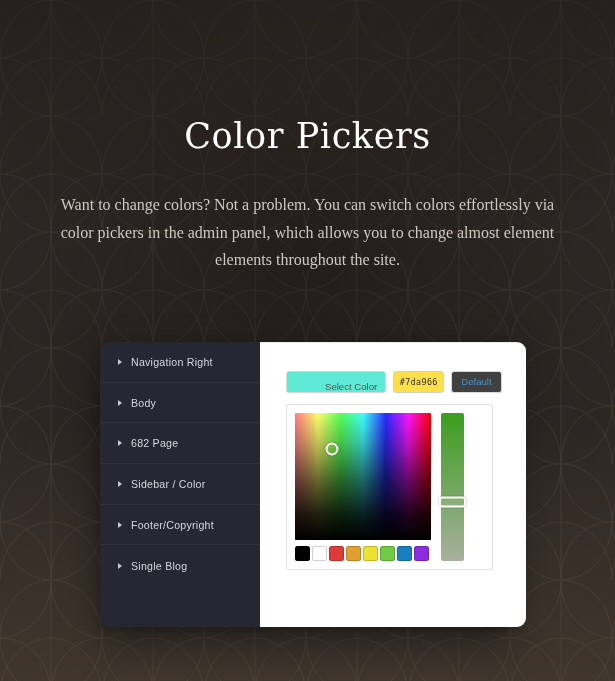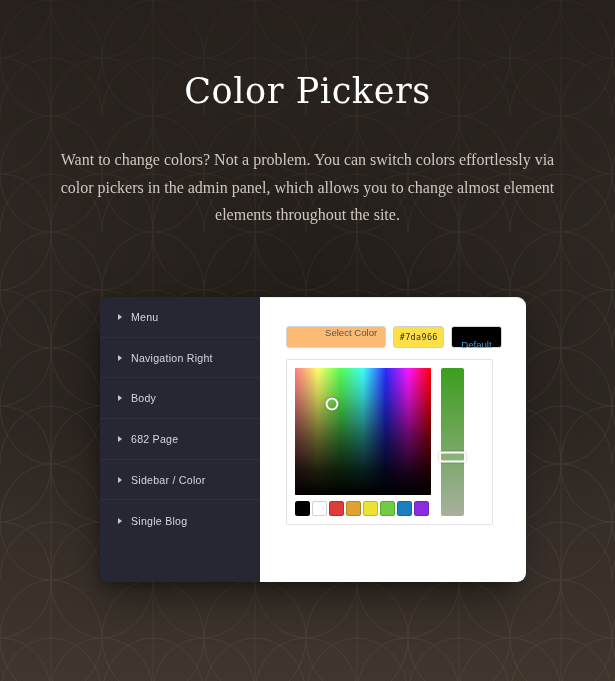--- a/index.html
+++ b/index.html
@@ -46,20 +46,21 @@
     position: relative;
     z-index: 3;
     width: 615px;
     height: 681px;
   }
 
   
   .header {
     padding-top: 70px;
     text-align: center;
+    margin-top: 45px;
   }
 
   .page-title {
     font-family: "DejaVu Serif", "Liberation Serif", serif;
     font-size: 35px;
     font-weight: 400;
     color: #ffffff;
     letter-spacing: 0.6px;
     line-height: 1.2;
   }
@@ -143,24 +144,24 @@
   
   .control-row {
     display: flex;
     align-items: stretch;
     gap: 7px;
     margin-bottom: 11px;
   }
 
   .picker-button {
     display: flex;
-    align-items: flex-start;
+    align-items: flex-end;
     border: 1px solid #d6d6d6;
     border-radius: 3px;
-    background: #fdba74;
+    background: #5eead4;
     overflow: hidden;
     cursor: pointer;
     height: 22px;
   }
 
   .color-swatch {
     width: 30px;
     border-right: 1px solid #d6d6d6;
   }
 
@@ -182,24 +183,24 @@
     font-family: "DejaVu Sans Mono", "Liberation Mono", monospace;
     font-size: 8.4px;
     color: #2c2c2c;
     text-align: center;
     letter-spacing: 0.4px;
     padding: 0;
   }
 
   .default-button {
     height: 22px;
-    padding: 8px 9px;
+    padding: 0 9px;
     border: 1px solid #d6d6d6;
     border-radius: 3px;
-    background: #000000;
+    background: #404040;
     font-size: 9.6px;
     color: #4a90c4;
     cursor: pointer;
     white-space: nowrap;
     line-height: 20px;
   }
 
   
   .picker-body {
     display: flex;
@@ -323,37 +324,37 @@
   <div class="header">
     <h1 class="page-title">Color Pickers</h1>
     <p class="page-subtitle">Want to change colors? Not a problem. You can switch colors effortlessly via color pickers in the admin panel, which allows you to change almost element elements throughout the site.</p>
   </div>
 
   <div class="card-wrap">
 
     <nav class="sidebar">
       <div class="sidebar-item">
         <span class="caret"></span>
-        <span class="sidebar-label">Menu</span>
-      </div>
-      <div class="sidebar-item">
-        <span class="caret"></span>
         <span class="sidebar-label">Navigation Right</span>
       </div>
       <div class="sidebar-item">
         <span class="caret"></span>
         <span class="sidebar-label">Body</span>
       </div>
       <div class="sidebar-item">
         <span class="caret"></span>
         <span class="sidebar-label">682 Page</span>
       </div>
       <div class="sidebar-item">
         <span class="caret"></span>
         <span class="sidebar-label">Sidebar / Color</span>
+      </div>
+      <div class="sidebar-item">
+        <span class="caret"></span>
+        <span class="sidebar-label">Footer/Copyright</span>
       </div>
       <div class="sidebar-item">
         <span class="caret"></span>
         <span class="sidebar-label">Single Blog</span>
       </div>
     </nav>
 
     <section class="panel">
 
 

